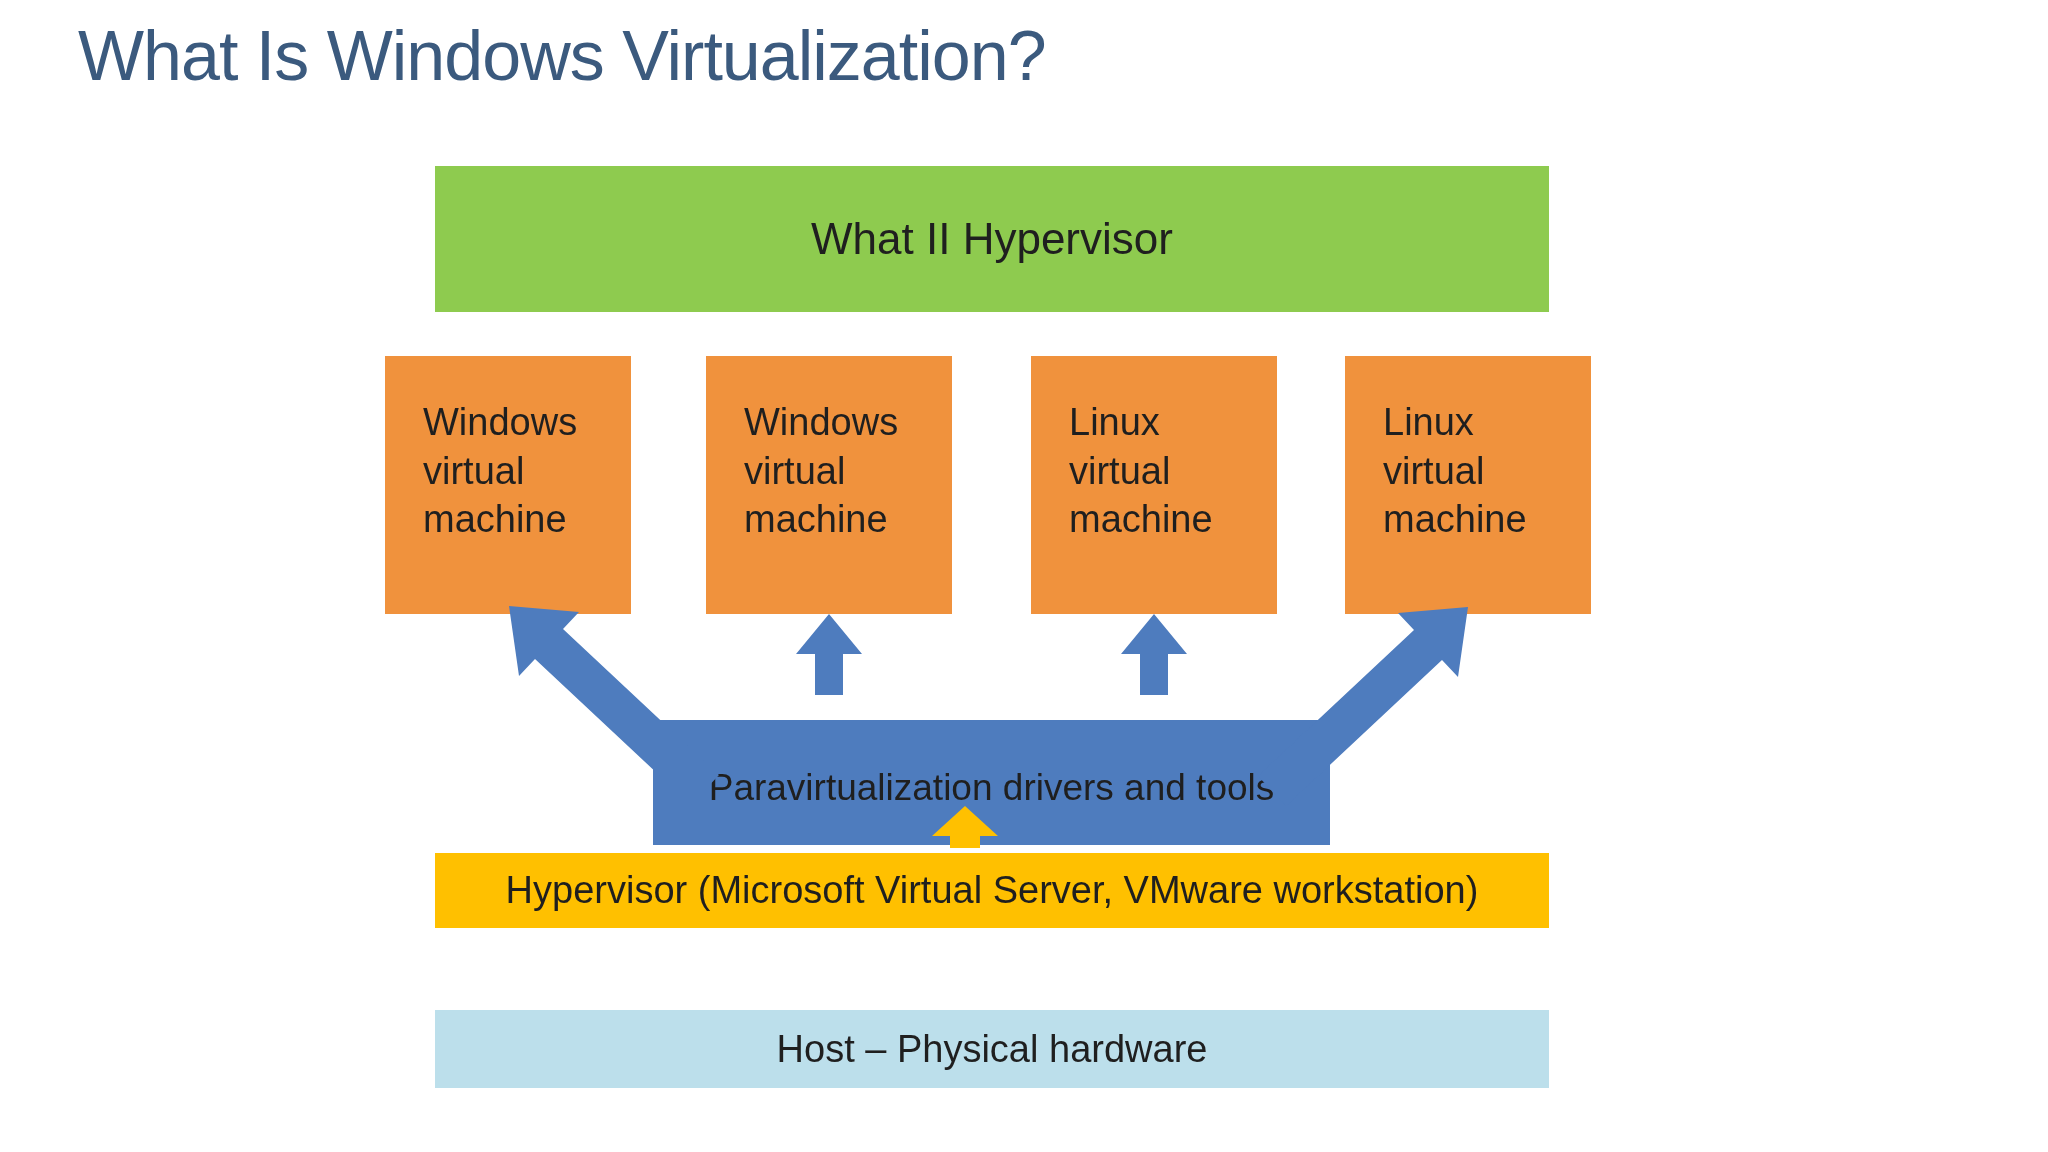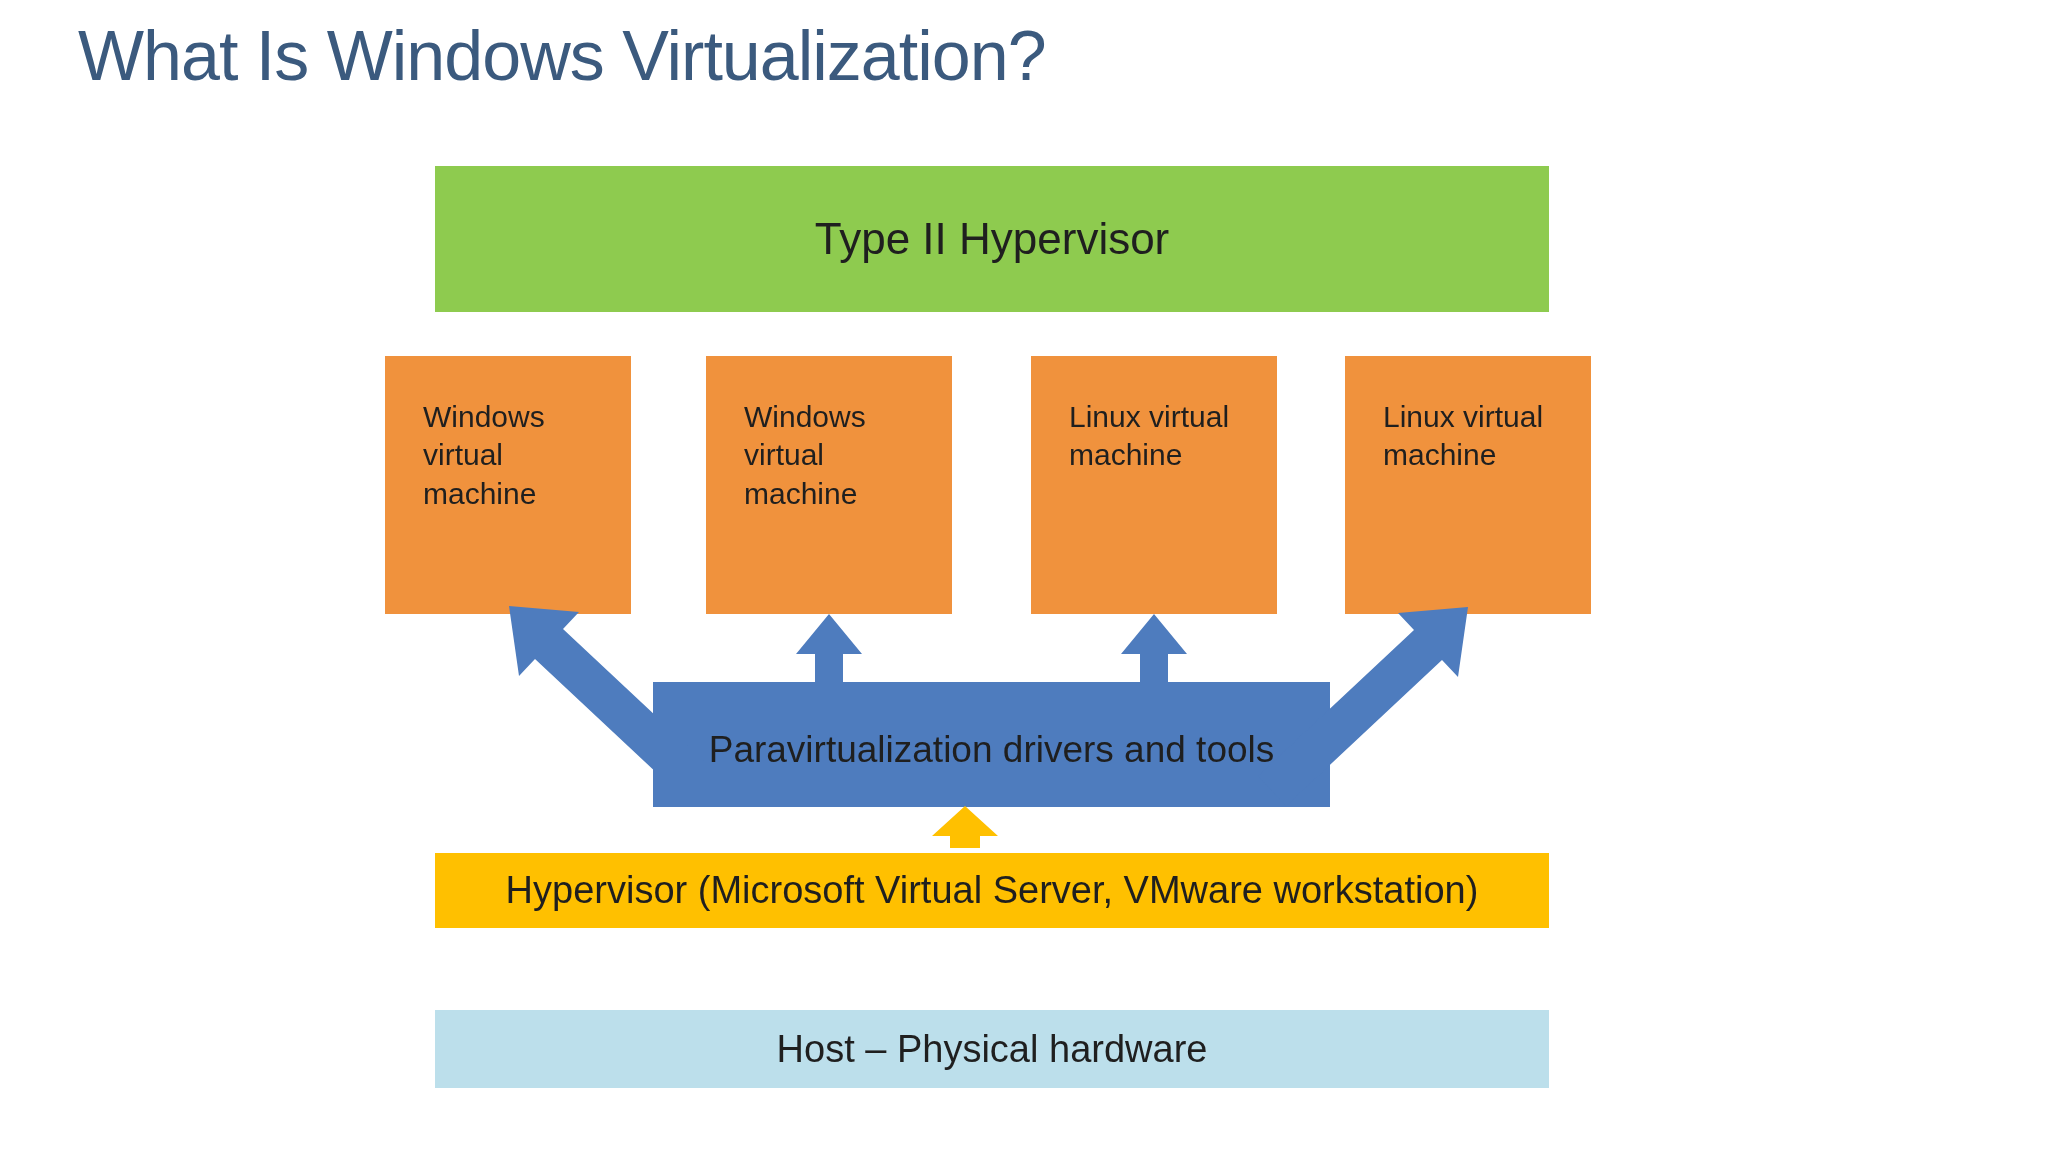--- a/index.html
+++ b/index.html
@@ -33,29 +33,29 @@
   }
   .top-box {
     left: 435px; top: 166px;
     width: 1114px; height: 146px;
     font-size: 44px;
   }
   .vm-box {
     top: 356px;
     width: 246px; height: 258px;
     padding: 42px 24px 0 38px;
-    font-size: 30px;
+    font-size: 38px;
     line-height: 1.28;
   }
   .vm1 { left: 385px; }
   .vm2 { left: 706px; }
   .vm3 { left: 1031px; }
   .vm4 { left: 1345px; }
   .paravirt-box {
-    left: 653px; top: 682px;
+    left: 653px; top: 720px;
     width: 677px; height: 125px;
     font-size: 37px;
     padding-top: 10px;
   }
   .bar {
     left: 435px;
     width: 1114px;
     font-size: 38px;
   }
   .hypervisor-bar { top: 845px; height: 75px; margin-top: 8px; }
@@ -69,21 +69,21 @@
   }
 </style>
 </head>
 <body>
 
 <div class="slide">
 
   <h1 class="title" style="color: rgb(59, 90, 126);">What Is Windows Virtualization?</h1>
 
   <div class="box center top-box" style="background-color: rgb(142, 203, 79);">
-    <span>Type II Hypervisor</span>
+    <span>What II Hypervisor</span>
   </div>
 
   <div class="box vm-box vm1" style="background-color: rgb(240, 146, 61);">
     <span>Windows virtual machine</span>
   </div>
 
   <div class="box vm-box vm2" style="background-color: rgb(240, 146, 61);">
     <span>Windows virtual machine</span>
   </div>
 

